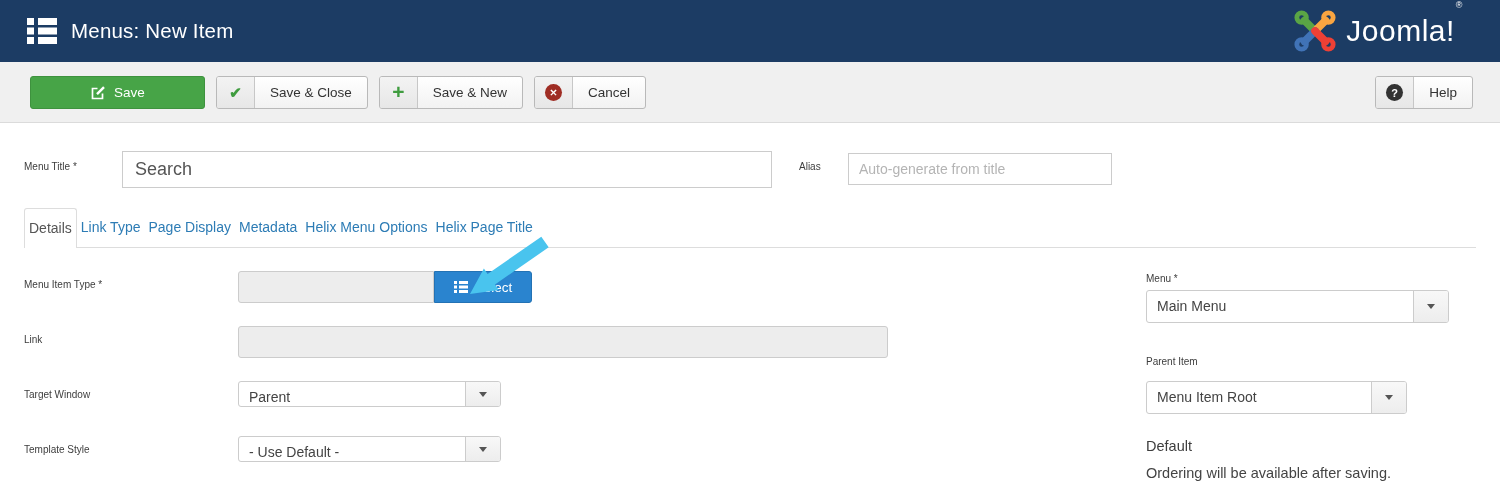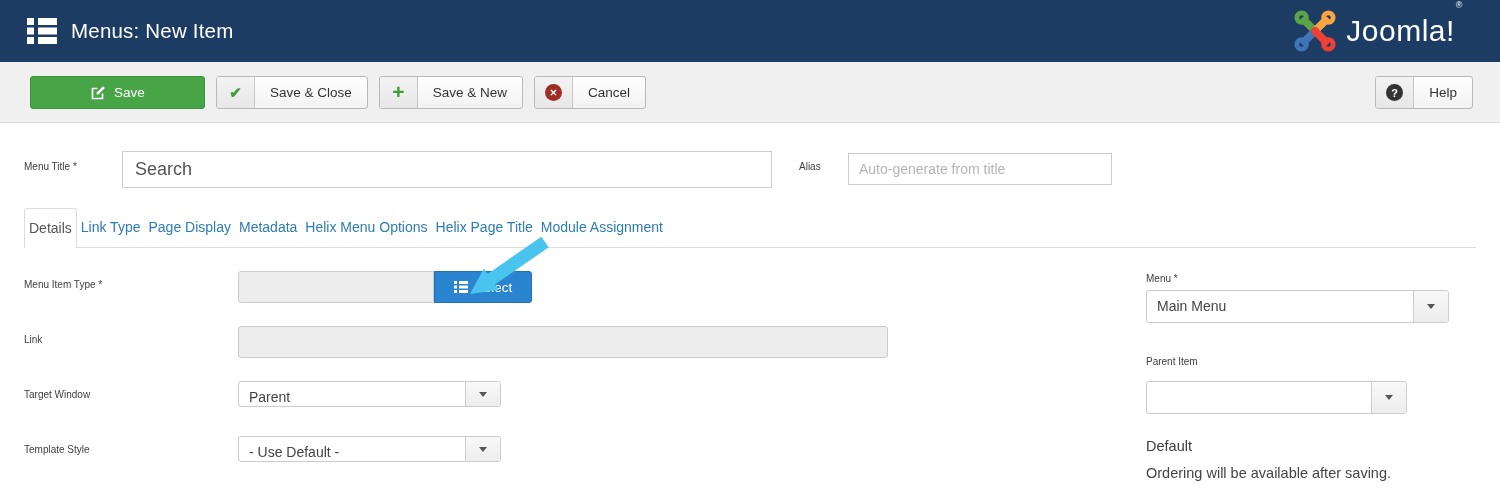--- a/index.html
+++ b/index.html
@@ -130,21 +130,20 @@
   <input class="text-input" id="alias-input" placeholder="Auto-generate from title" style="">
 
   <div class="tabs-underline"></div>
   <div class="tabs">
     <div class="tab active">Details</div>
     <div class="tab">Link Type</div>
     <div class="tab">Page Display</div>
     <div class="tab">Metadata</div>
     <div class="tab">Helix Menu Options</div>
     <div class="tab">Helix Page Title</div>
-    <div class="tab">Module Assignment</div>
   </div>
 
   <span class="field-label" style="left:24px; top:279px;">Menu Item Type *</span>
   <div class="disabled-input" style="left:238px; top:271px; width:196px; border-radius:3px 0 0 3px;"></div>
   <div class="btn-select">
     <svg width="14" height="12" viewBox="0 0 14 12" fill="#fff">
       <rect x="0" y="0" width="3" height="3"></rect>
         <rect x="5" y="0" width="9" height="3"></rect>
       <rect x="0" y="4.5" width="3" height="3"></rect>
         <rect x="5" y="4.5" width="9" height="3"></rect>
@@ -180,20 +179,21 @@
   <span class="field-label" style="left:1146px; top:273px;">Menu *</span>
   <div class="fake-select" style="left:1146px; top:290px; width:303px; height:33px;">
     <span class="sel-text" style="line-height:31px;">Main Menu</span>
     <span class="caret-seg">
         <span class="caret-down"></span>
       </span>
   </div>
 
   <span class="field-label" style="left:1146px; top:356px;">Parent Item</span>
   <div class="fake-select" style="left:1146px; top:381px; width:261px; height:33px;">
+    <span class="sel-text" style="line-height:31px;">Menu Item Root</span>
     <span class="caret-seg">
         <span class="caret-down"></span>
       </span>
   </div>
 
   <span class="field-label" style="left:1146px; top:438px; font-size:14.5px;">Default</span>
   <span class="note-text" style="left:1146px; top:465px;">Ordering will be available after saving.</span>
 
 </div>
 

